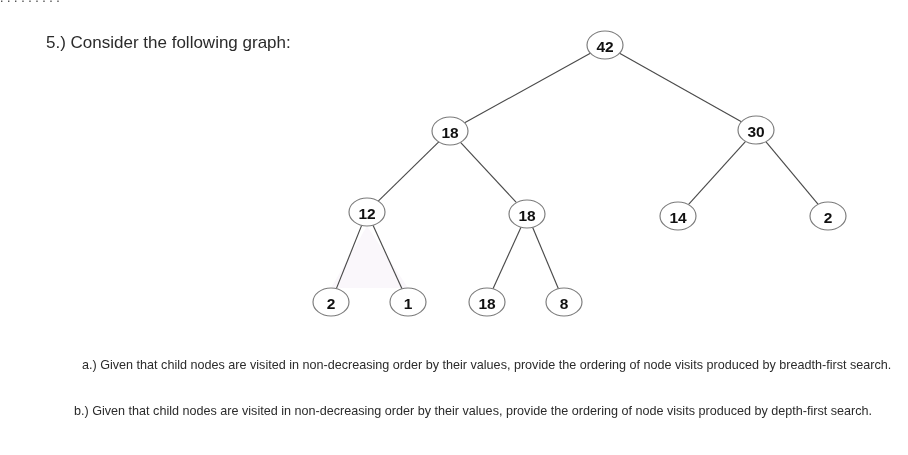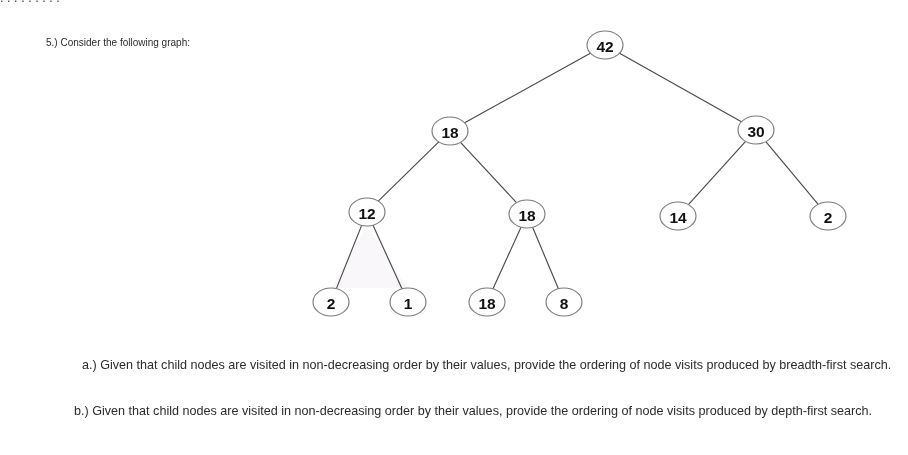--- a/index.html
+++ b/index.html
@@ -30,21 +30,21 @@
     color: #3a3a3a;
     white-space: nowrap;
     letter-spacing: 0.05px;
   }
 
   
   .prompt {
     position: absolute;
     left: 46px;
     top: 34px;
-    font-size: 10px;
+    font-size: 17px;
     line-height: 18px;
     color: #2b2b2b;
     white-space: nowrap;
   }
 
   
   .figure {
     position: absolute;
     left: 0;
     top: 14px;

